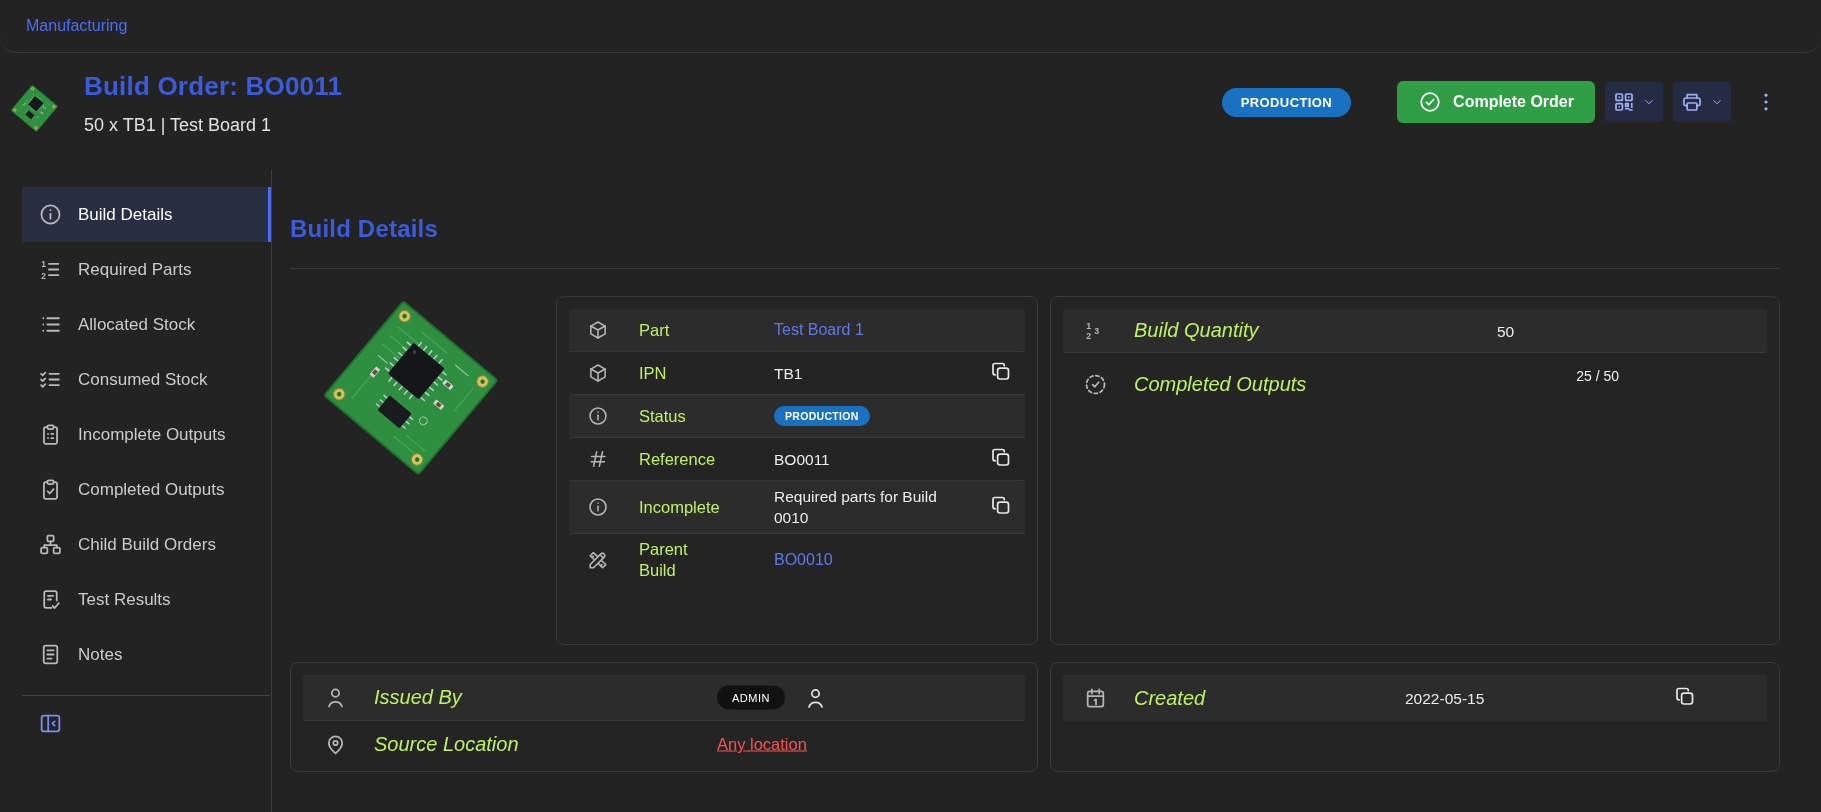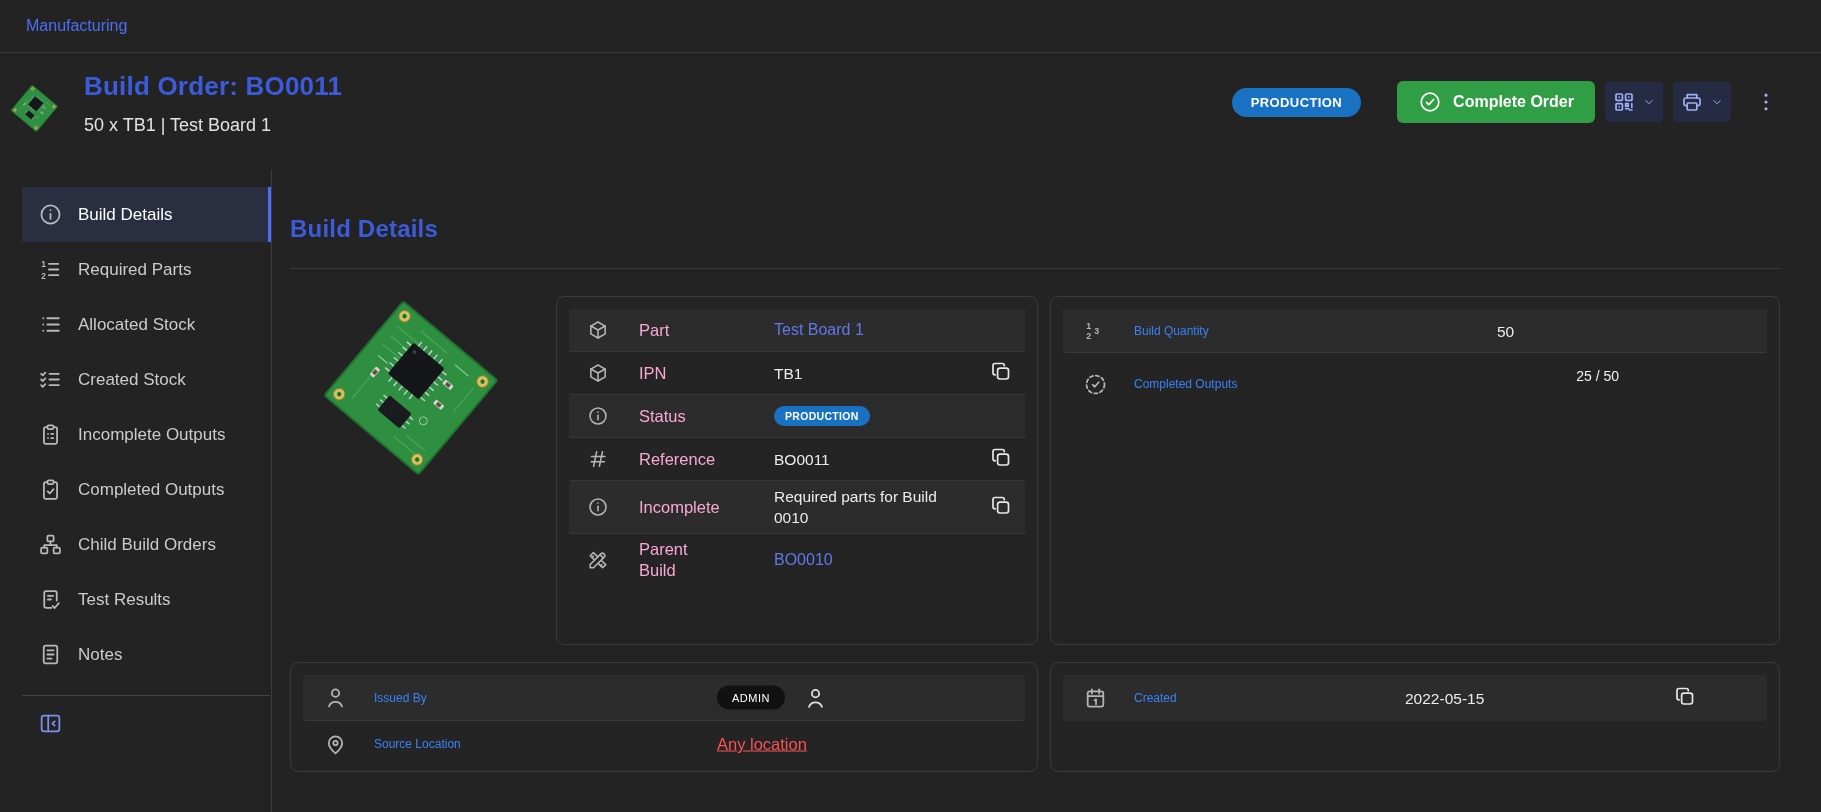--- a/index.html
+++ b/index.html
@@ -12,34 +12,34 @@
   }
   
   .icn { fill:none; stroke:currentColor; stroke-width:1.7; stroke-linecap:round; stroke-linejoin:round; display:block; }
   .icn text { fill:currentColor; stroke:none; font-family:"Liberation Sans",sans-serif; font-weight:bold; }
   .islot { display:inline-flex; align-items:center; justify-content:center; flex:none; }
   .islot svg { width:100%; height:100%; overflow:visible; }
   .i14{width:14px;height:14px}
   .i22{width:22px;height:22px} .i24{width:24px;height:24px} .i25{width:25px;height:25px}
 
   
-  .crumb-bar { height:53px; display:flex; align-items:center; padding-left:26px; border-bottom:1px solid #3a3a3a; }
+  .crumb-bar { height:53px; display:flex; align-items:center; padding-left:26px; border-bottom:1px solid #3a3a3a;border-radius:17px; }
   .crumb-link { color:var(--accent-light); font-size:16px; text-decoration:none; cursor:pointer; }
 
   
   .page-header { height:117px; display:flex; align-items:flex-start; padding:18px 42px 0 10px; }
   .thumb { width:52px; height:62px; flex:none; margin-top:8px; }
   .title-block { margin-left:22px; }
   .page-title { color:var(--accent); font-size:26px; font-weight:bold; letter-spacing:.2px; }
   .page-subtitle { color:#e2e2e2; font-size:18px; margin-top:13px; }
   .header-actions { margin-left:auto; display:flex; align-items:center; height:42px; margin-top:10px; }
   .pbadge { background:var(--production); color:#fff; font-weight:bold; border-radius:999px; letter-spacing:.4px; }
   .pbadge.big { font-size:13px; padding:7px 19px; }
   .pbadge.small { font-size:10.5px; padding:4px 11px; letter-spacing:.3px; }
-  .complete-btn { margin-left:36px; height:42px; display:inline-flex; align-items:center; gap:11px;
+  .complete-btn { margin-left:46px; height:42px; display:inline-flex; align-items:center; gap:11px;
     background:var(--green); color:#fff; border:none; border-radius:6px; padding:0 21px;
     font-size:16px; font-weight:bold; font-family:inherit; cursor:pointer; }
   .tool-btn { margin-left:10px; width:58px; height:40px; border:none; border-radius:4px; cursor:pointer;
     background:#242b42; color:var(--lav); display:inline-flex; align-items:center; justify-content:center; gap:6px; }
   .dots-btn { margin-left:22px; width:26px; height:30px; background:none; border:none; color:var(--lav); cursor:pointer;
     display:inline-flex; align-items:center; justify-content:center; }
 
   
   .page-body { display:flex; height:642px; }
   .sidebar { width:272px; flex:none; border-right:1px solid #3d3d3d; padding-top:17px; }
@@ -60,34 +60,34 @@
   .panel { border:1px solid #3a3a3a; border-radius:8px; padding:12px; background:#242424; overflow:hidden; }
   .pcb-cell { display:flex; justify-content:center; align-items:flex-start; padding-top:2px; }
   .span2 { grid-column:1 / 3; }
 
   
   .trow { position:relative; display:flex; align-items:center; min-height:43px; padding:5px 10px 5px 18px;
     border-radius:2px; }
   .trow.striped { background:#2c2c2c; }
   .trow:not(:last-child) { border-bottom:1px solid #383838; }
   .trow .row-icn { color:#b5b5b5; margin-right:30px; }
-  .tlabel { width:135px; flex:none; color:#f9a8d4; font-size:16.5px; line-height:21px; }
+  .tlabel { width:135px; flex:none; color:#bef264; font-size:16.5px; line-height:21px; }
   .tlabel.narrow { width:62px; margin-right:73px; }
   .vtext { color:#ececec; font-size:15.5px; line-height:21px; }
   .vtext.wrap { width:170px; word-break:break-all; }
   .vlink { color:var(--link); font-size:16px; text-decoration:none; cursor:pointer; }
   .copybtn { position:absolute; right:12px; top:50%; transform:translateY(-50%);
     background:none; border:none; color:#e8e8e8; cursor:pointer; padding:0; }
 
   
   .prow { position:relative; display:flex; align-items:center; min-height:46px; padding-left:20px; border-radius:2px; }
   .prow.striped { background:#2c2c2c; }
   .prow:not(:last-child) { border-bottom:1px solid #383838; }
   .prow .row-icn { color:#b5b5b5; margin-right:26px; }
-  .plabel { color:#3b82f6; font-size:12px; }
+  .plabel { color:#bef264; font-size:20px;font-style:italic; }
   .vpos { position:absolute; left:var(--vx); top:50%; transform:translateY(-50%); display:flex; align-items:center; gap:18px; }
   .qty-row { --vx:434px; min-height:44px; }
   .done-row { --vx:430px; min-height:62px; }
   .issued-row { --vx:414px; }
   .source-row { --vx:414px; }
   .created-row { --vx:342px; }
   .admin-badge { background:#111; color:#fff; font-size:11px; font-weight:normal; letter-spacing:.5px;
     padding:6px 15px; border-radius:999px; }
   .red-text { color:var(--red); font-size:16.5px;text-decoration:underline; }
   .user-mini { color:#e0e0e0; }
@@ -245,21 +245,21 @@
         <span>Allocated Stock</span>
       </div><div class="sb-item">
         <span class="islot i25">
           <svg viewBox="0 0 24 24" class="icn">
             <path d="M11 6.5h9M11 12h9M11 17.5h9"></path>
             <path d="M3 6.5l1.5 1.5L7 5.5"></path>
             <path d="M3 12l1.5 1.5L7 11"></path>
             <path d="M3 17.5l1.5 1.5L7 16.5"></path>
           </svg>
         </span>
-        <span>Created Stock</span>
+        <span>Consumed Stock</span>
       </div><div class="sb-item">
         <span class="islot i25">
           <svg viewBox="0 0 24 24" class="icn">
             <path d="M9 5H7.5A1.8 1.8 0 0 0 5.7 6.8v12.4A1.8 1.8 0 0 0 7.5 21h9a1.8 1.8 0 0 0 1.8-1.8V6.8A1.8 1.8 0 0 0 16.5 5H15"></path>
             <rect x="9" y="3.2" width="6" height="3.6" rx="1.2"></rect>
             <path d="M9.6 11.5v.01M9.6 15.5v.01M12.8 11.5h1.8M12.8 15.5h1.8"></path>
           </svg>
         </span>
         <span>Incomplete Outputs</span>
       </div><div class="sb-item">

